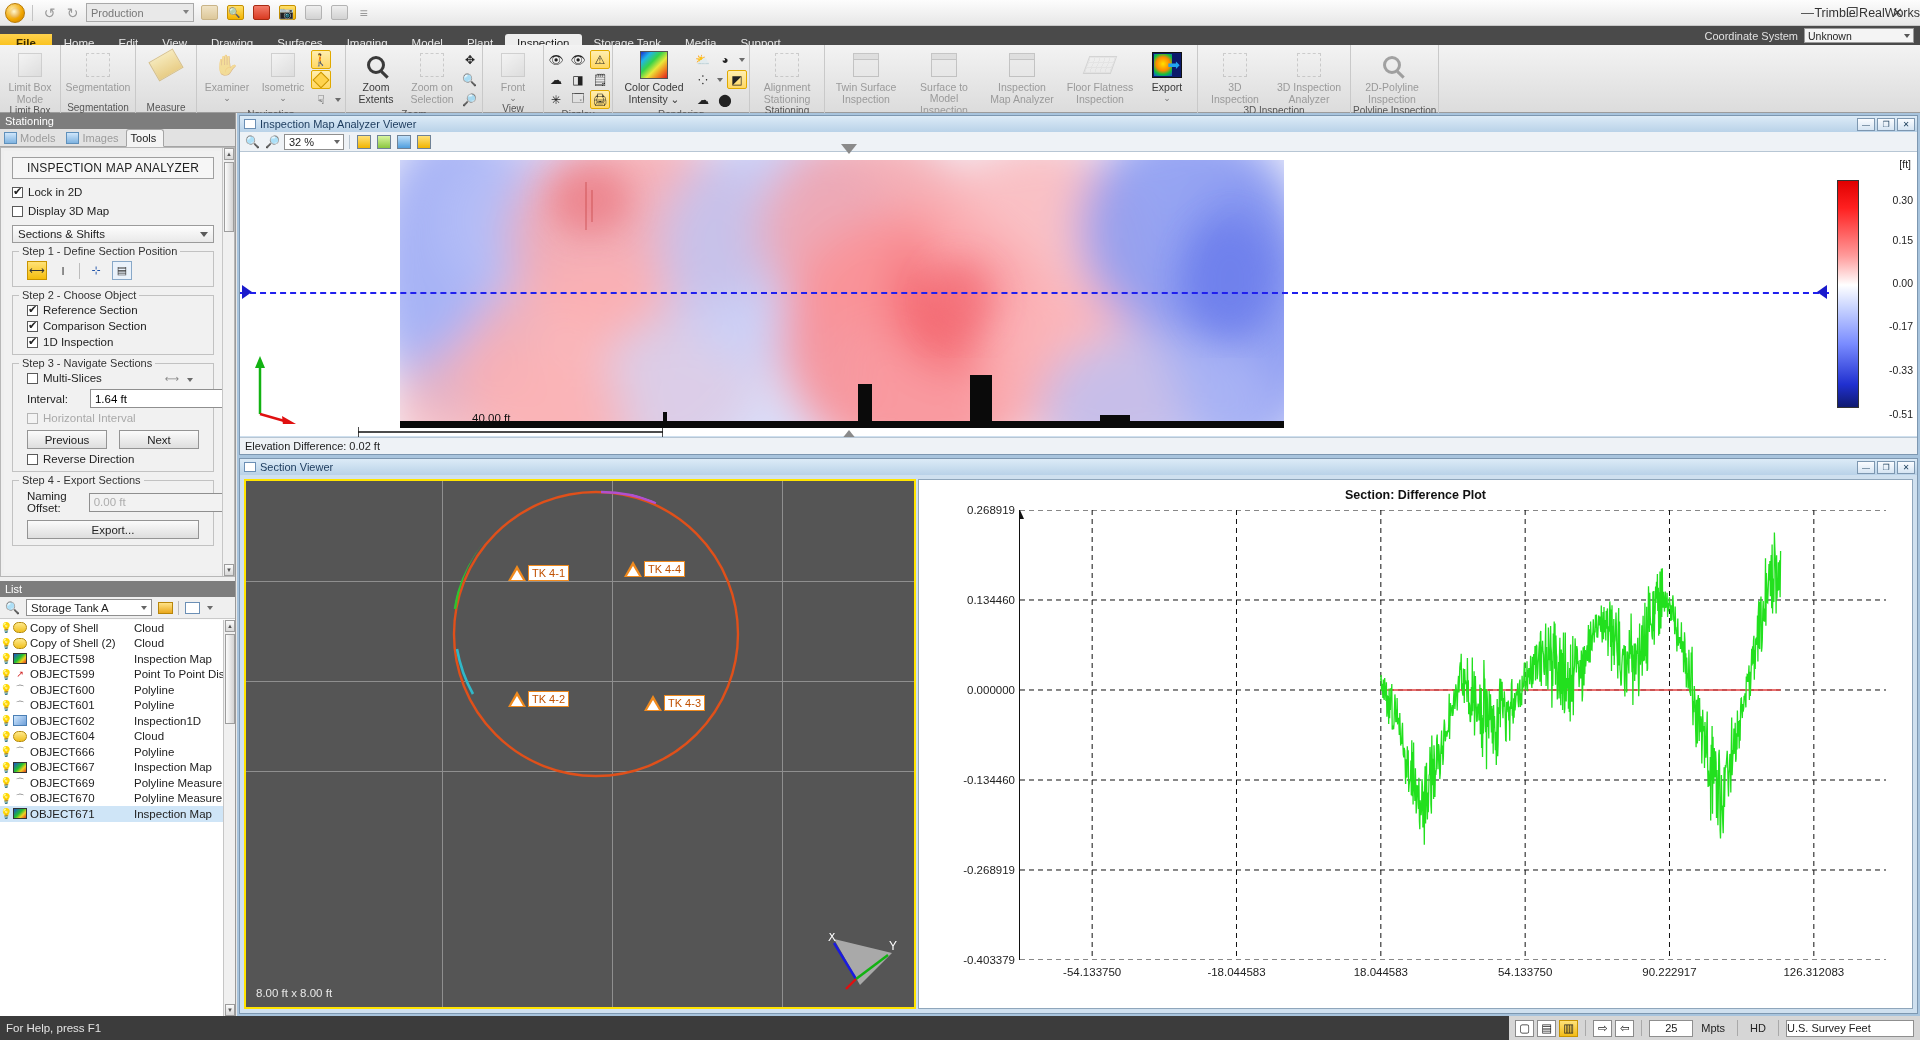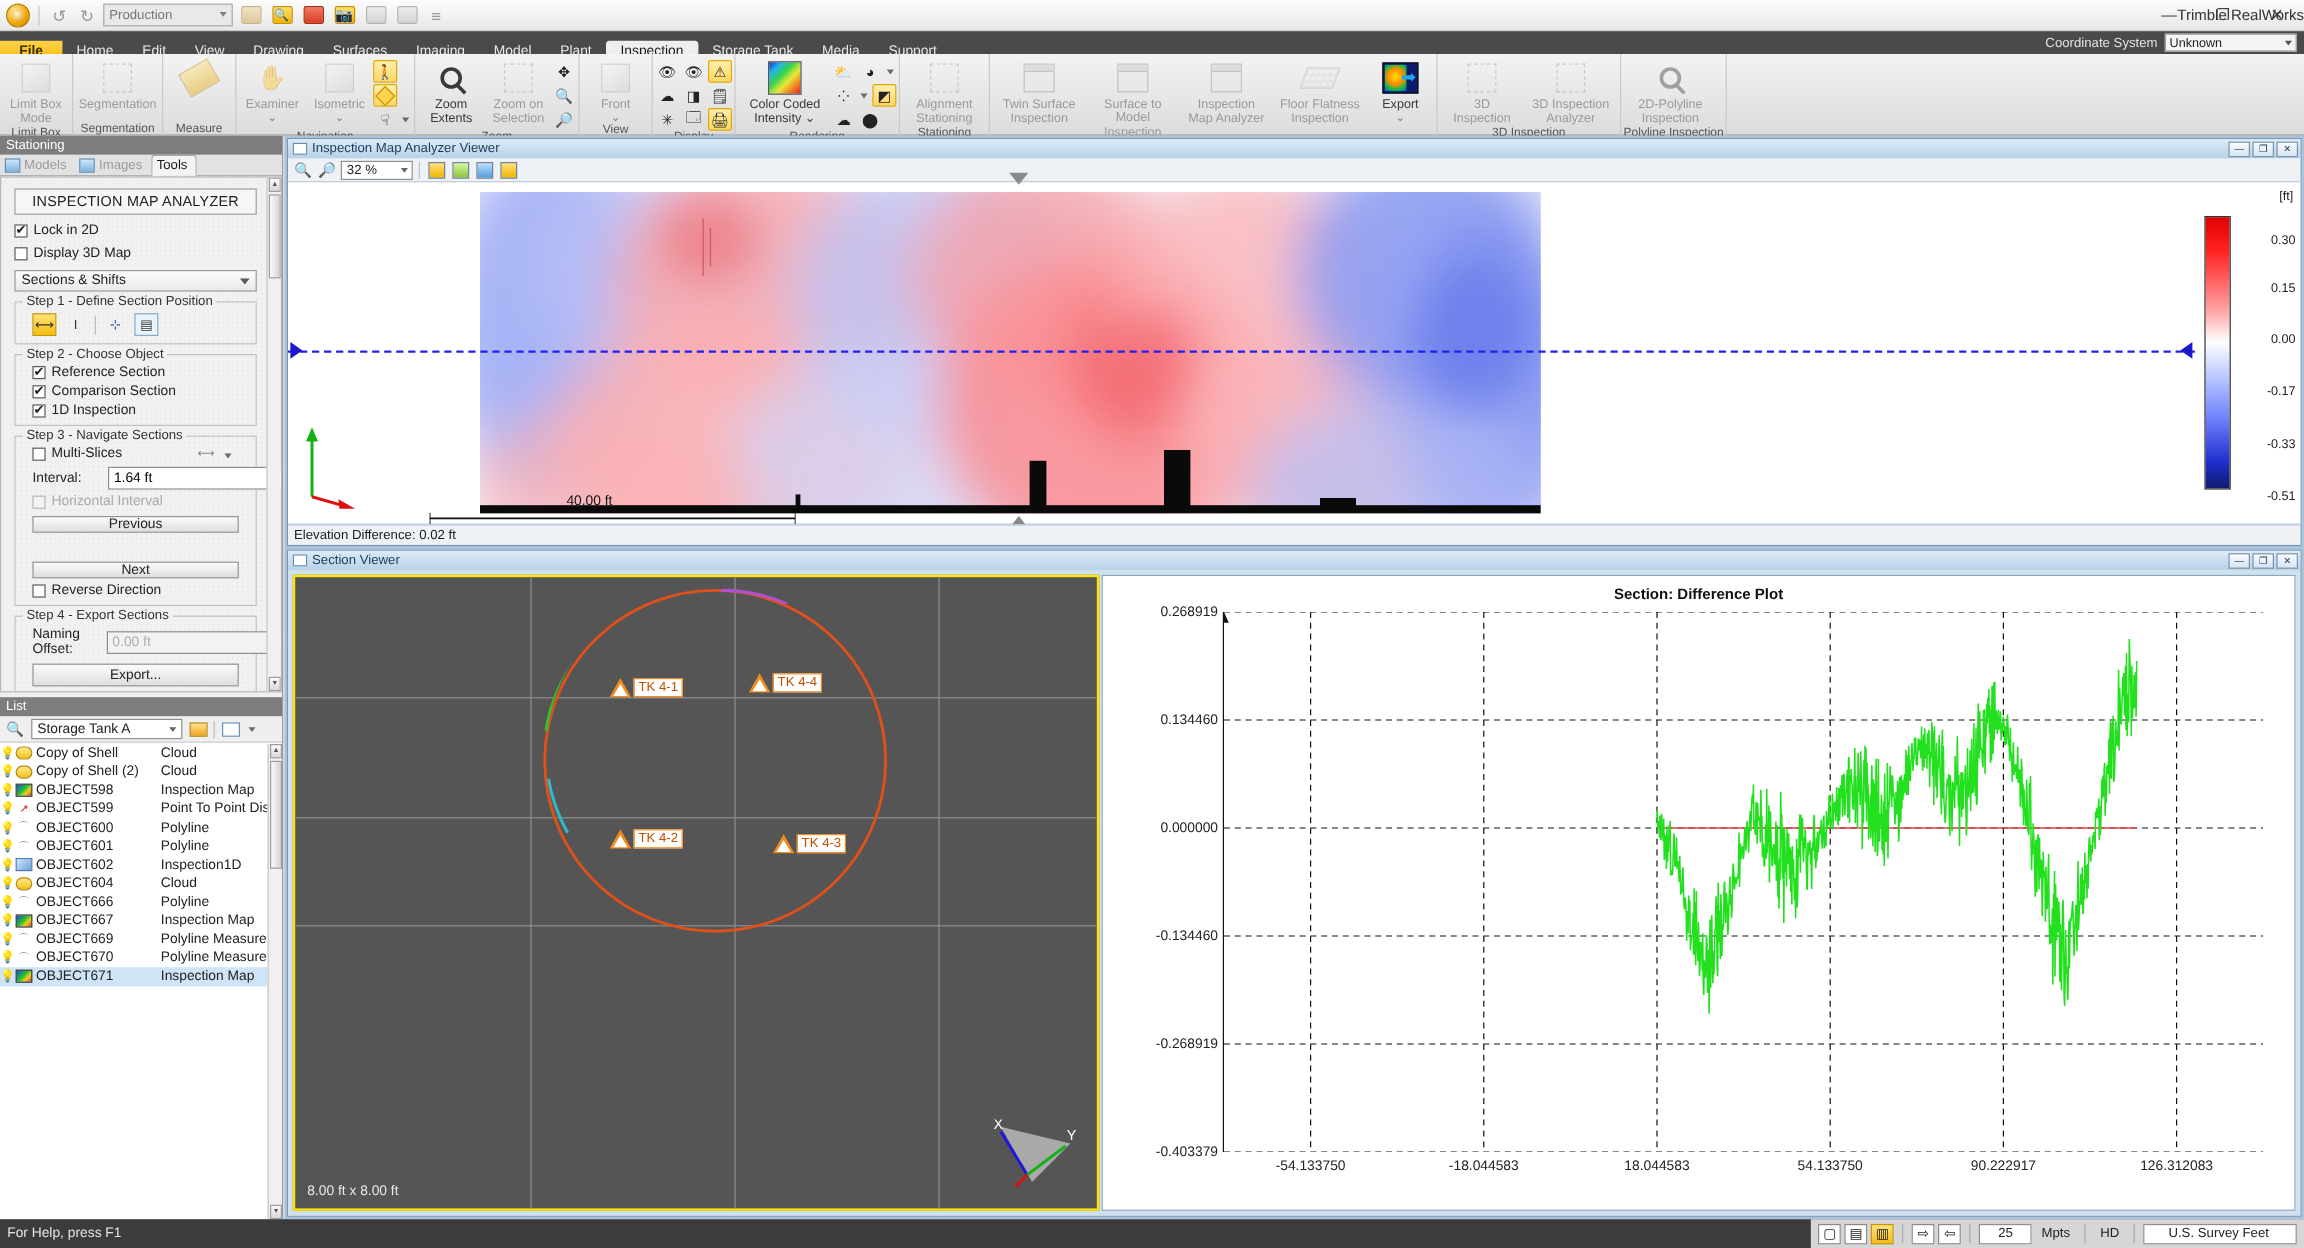--- a/index.html
+++ b/index.html
@@ -161,21 +161,21 @@
   .chkline.dis { color:#a9a9a9; }
   .spinrow { display:flex; align-items:center; gap:22px; margin-top:5px; font-size:11.5px; }
   .spinbox { flex:1; display:flex; height:19px; border:1px solid #8f8f8f; background:#fff; }
   .spinbox input { flex:1; border:0; outline:0; font-size:11.5px; padding-left:4px;
      font-family:"Liberation Sans",sans-serif; background:transparent; }
   .spinbox.dis { background:#f2f2f2; }
   .spinbox.dis input { color:#adadad; }
   .spin { width:14px; display:flex; flex-direction:column; border-left:1px solid #a9a9a9; }
   .spin div { flex:1; background:linear-gradient(#fbfbfb,#e2e2e2); display:flex;
      align-items:center; justify-content:center; font-size:6px; color:#555; }
-  .btnrow { display:flex; gap:24px; margin-top:6px;flex-direction:column; }
+  .btnrow { display:flex; gap:12px; margin-top:6px; }
   .btn { flex:1; height:19px; border:1px solid #949494; background:linear-gradient(#fbfbfb,#dedede);
      font-size:11.5px; display:flex; align-items:center; justify-content:center; }
   .btn.sm { flex:0 0 96px; margin:6px auto 0; }
   .scrollv { position:absolute; right:0; top:0; bottom:0; width:12px; background:#f0f0f0;
      border-left:1px solid #c6c6c6; }
   .scrollv .thumb { position:absolute; top:14px; left:1px; width:10px; height:70px;
      background:linear-gradient(90deg,#fbfbfb,#d3d3d3); border:1px solid #9d9d9d; }
   .scrollv .ar { position:absolute; left:1px; width:10px; height:12px;
      background:linear-gradient(#fbfbfb,#d8d8d8); border:1px solid #9d9d9d;
      display:flex;align-items:center;justify-content:center;font-size:6px;color:#555; }
@@ -278,21 +278,21 @@
   .sb-right { margin-left:auto; display:flex; align-items:center; height:24px; }
   .sb-grp { display:flex; align-items:center; gap:3px; height:24px; padding:0 6px;
      background:#d6d6d6; color:#222; }
   .sb-btn { width:19px;height:17px;border:1px solid #8a8a8a;background:#fff;
      display:flex;align-items:center;justify-content:center; }
   .sb-btn.on { background:linear-gradient(#ffe27a,#f3bc16); border-color:#c89400; }
   .sb-sep { width:1px;height:16px;background:#a9a9a9;margin:0 4px; }
   .sb-num { width:44px;height:17px;border:1px solid #8f8f8f;background:#fff;font-size:11px;
      display:flex;align-items:center;justify-content:center; }
   .sb-unit { width:128px;height:17px;border:1px solid #8f8f8f;background:#fff;font-size:11px;
-     display:flex;align-items:center;padding-left:20px; }
+     display:flex;align-items:center;padding-left:0; }
   .sb-txt { font-size:11px; color:#222; padding:0 5px; }
 </style>
 </head>
 <body>
 
 <div id="app">
 
   <div class="titlebar">
     <div class="qat">
       <div class="orb"></div>

